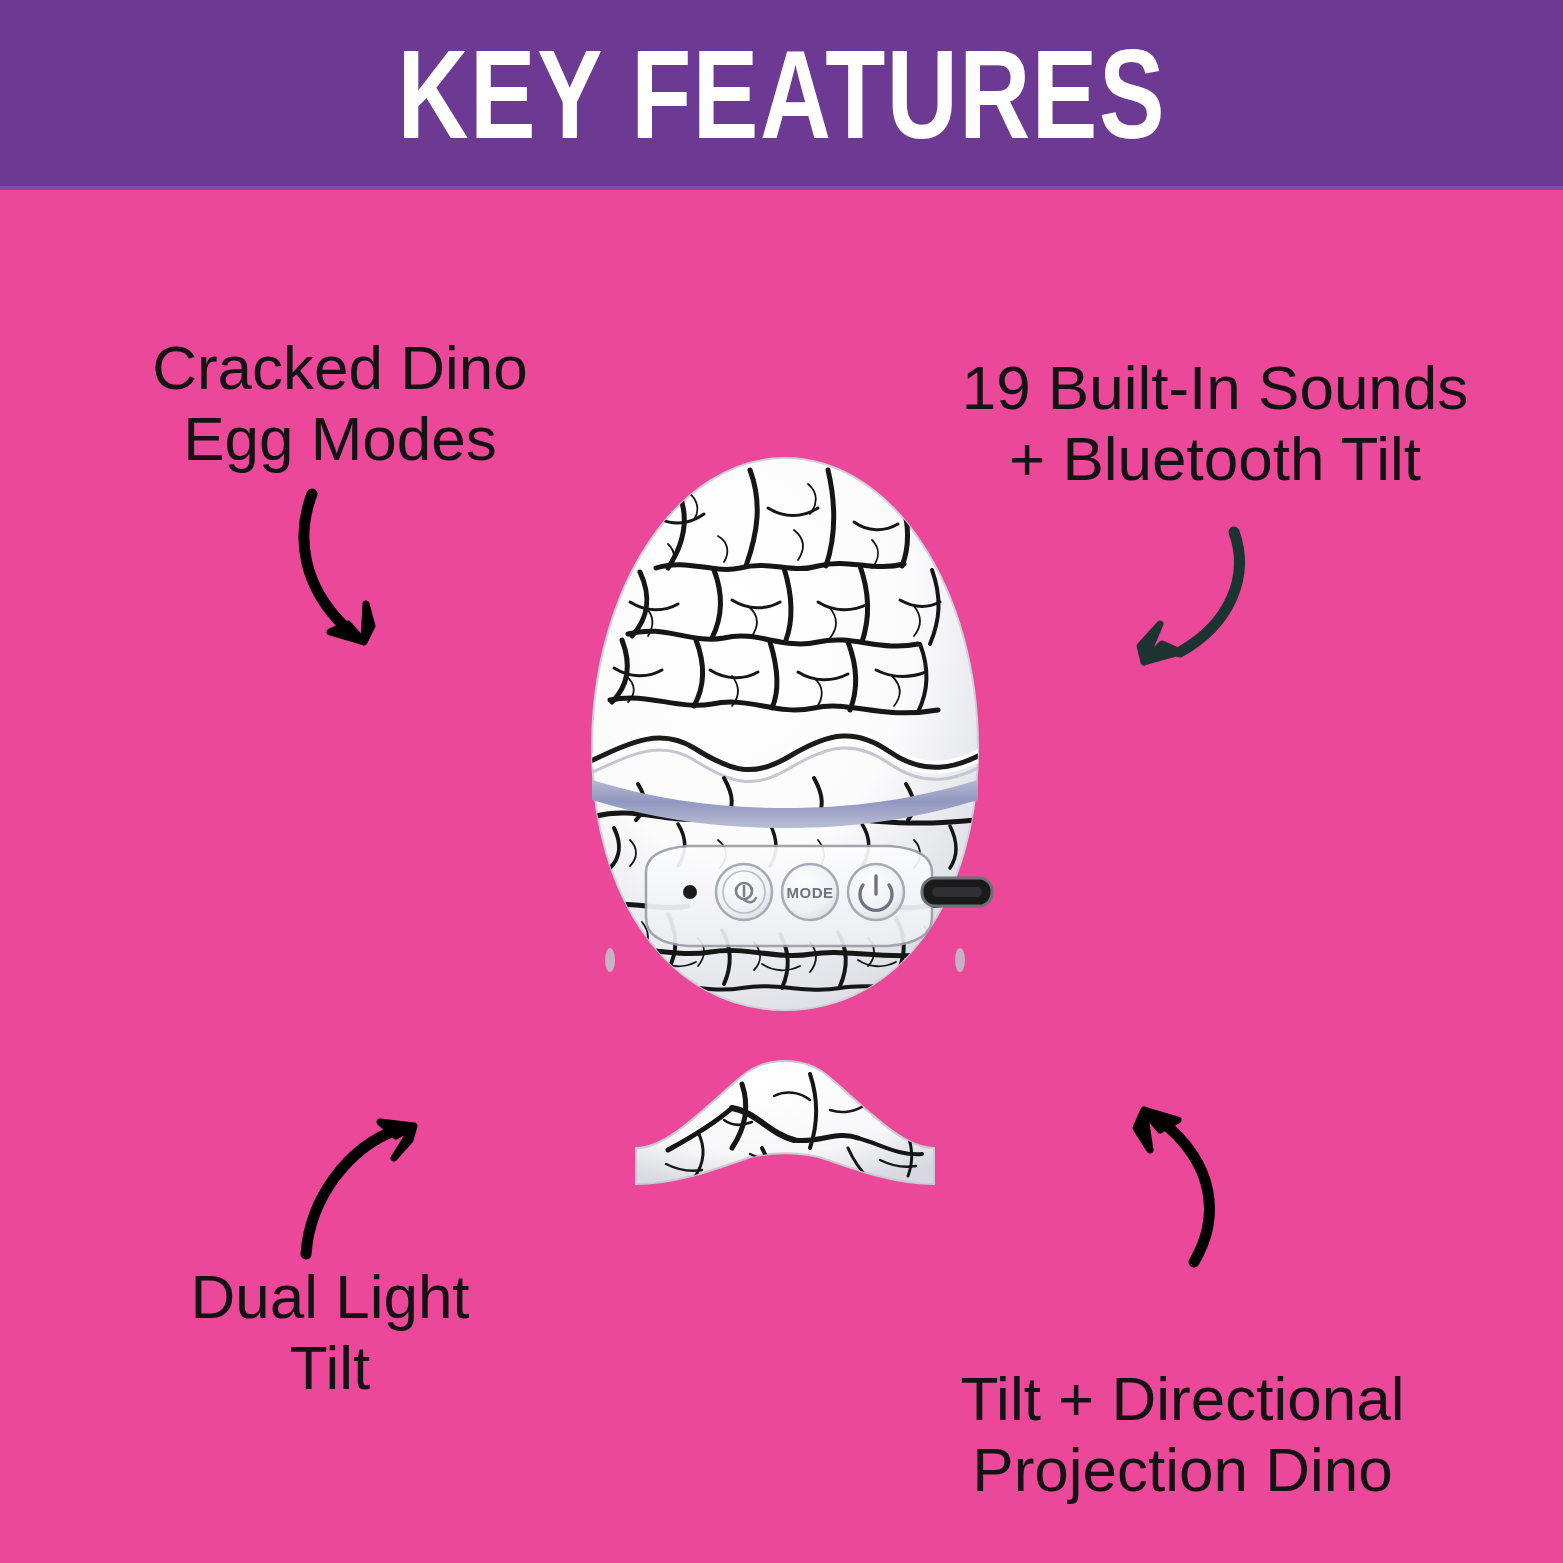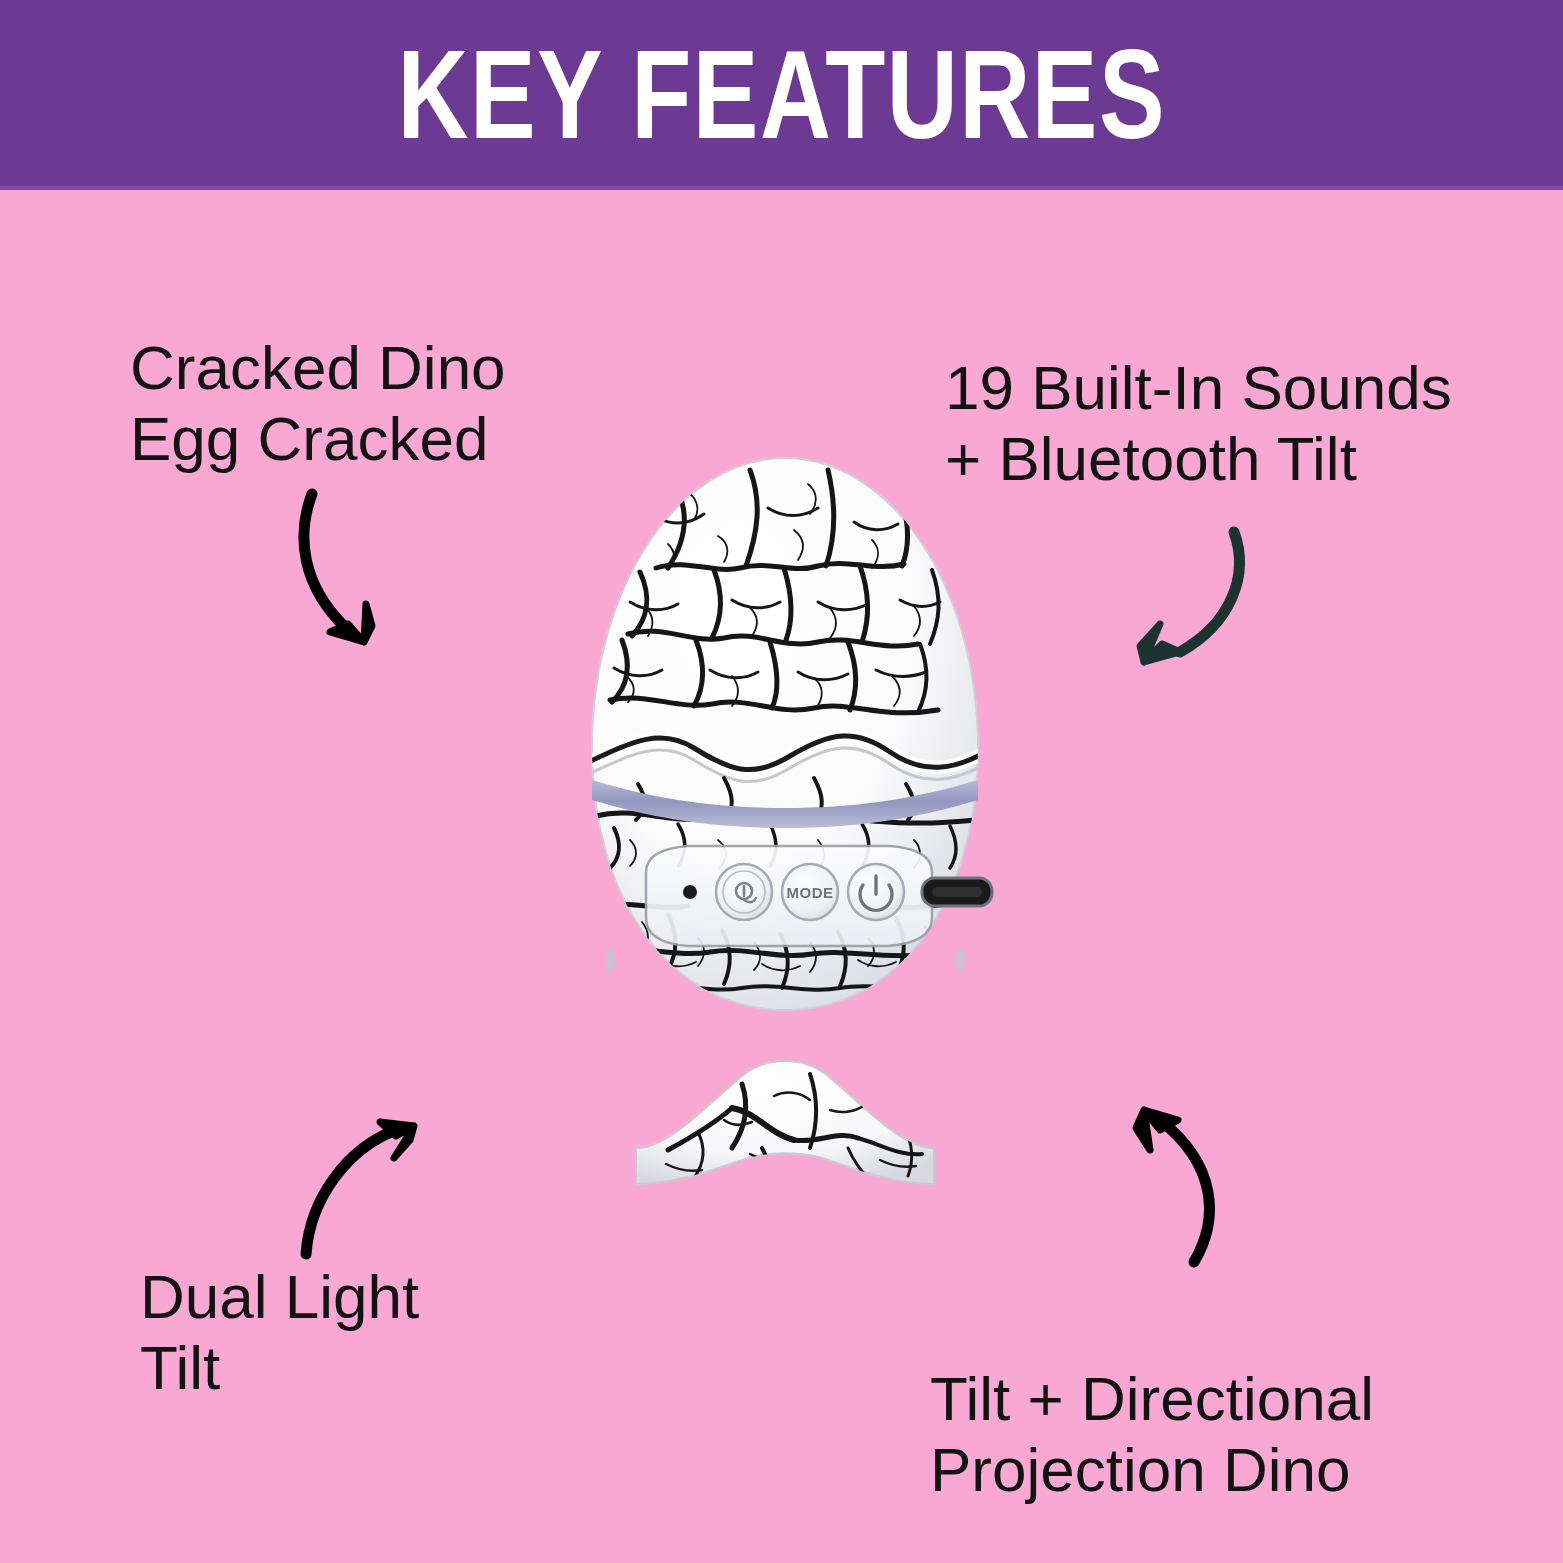--- a/index.html
+++ b/index.html
@@ -12,21 +12,21 @@
     height: 1563px;
     overflow: hidden;
     font-family: "Liberation Sans", sans-serif;
     -webkit-font-smoothing: antialiased;
   }
 
   #page {
     position: relative;
     width: 1563px;
     height: 1563px;
-    background: #f9a8d4;
+    background: #ec4899;
   }
 
   
   .header-banner {
     position: absolute;
     left: 0;
     top: 0;
     width: 1563px;
     height: 186px;
     background: #6C3A92;
@@ -56,21 +56,21 @@
   }
 
   
   .feature-label {
     position: absolute;
     font-family: "Liberation Sans", sans-serif;
     font-weight: 400;
     font-size: 62px;
     line-height: 1.14;
     color: #131313;
-    text-align: left;
+    text-align: center;
     white-space: nowrap;
   }
   .feature-label .line { display: block; }
 
   #label-cracked  { left: 130px;  top: 333px;  width: 420px; }
   #label-sounds   { left: 945px;  top: 353px;  width: 540px; }
   #label-dual     { left: 140px;  top: 1262px; width: 380px; }
   #label-tilt     { left: 930px;  top: 1364px; width: 505px; }
 
   
@@ -98,21 +98,21 @@
 
 <div id="page">
 
   <div class="header-banner">
     <div class="header-title">KEY FEATURES</div>
   </div>
   <div class="header-underline"></div>
 
   <div class="feature-label" id="label-cracked">
     <span class="line">Cracked Dino</span>
-    <span class="line">Egg Cracked</span>
+    <span class="line">Egg Modes</span>
   </div>
 
   <div class="feature-label" id="label-sounds">
     <span class="line">19 Built-In Sounds</span>
     <span class="line">+ Bluetooth Tilt</span>
   </div>
 
   <div class="feature-label" id="label-dual">
     <span class="line">Dual Light</span>
     <span class="line">Tilt</span>

